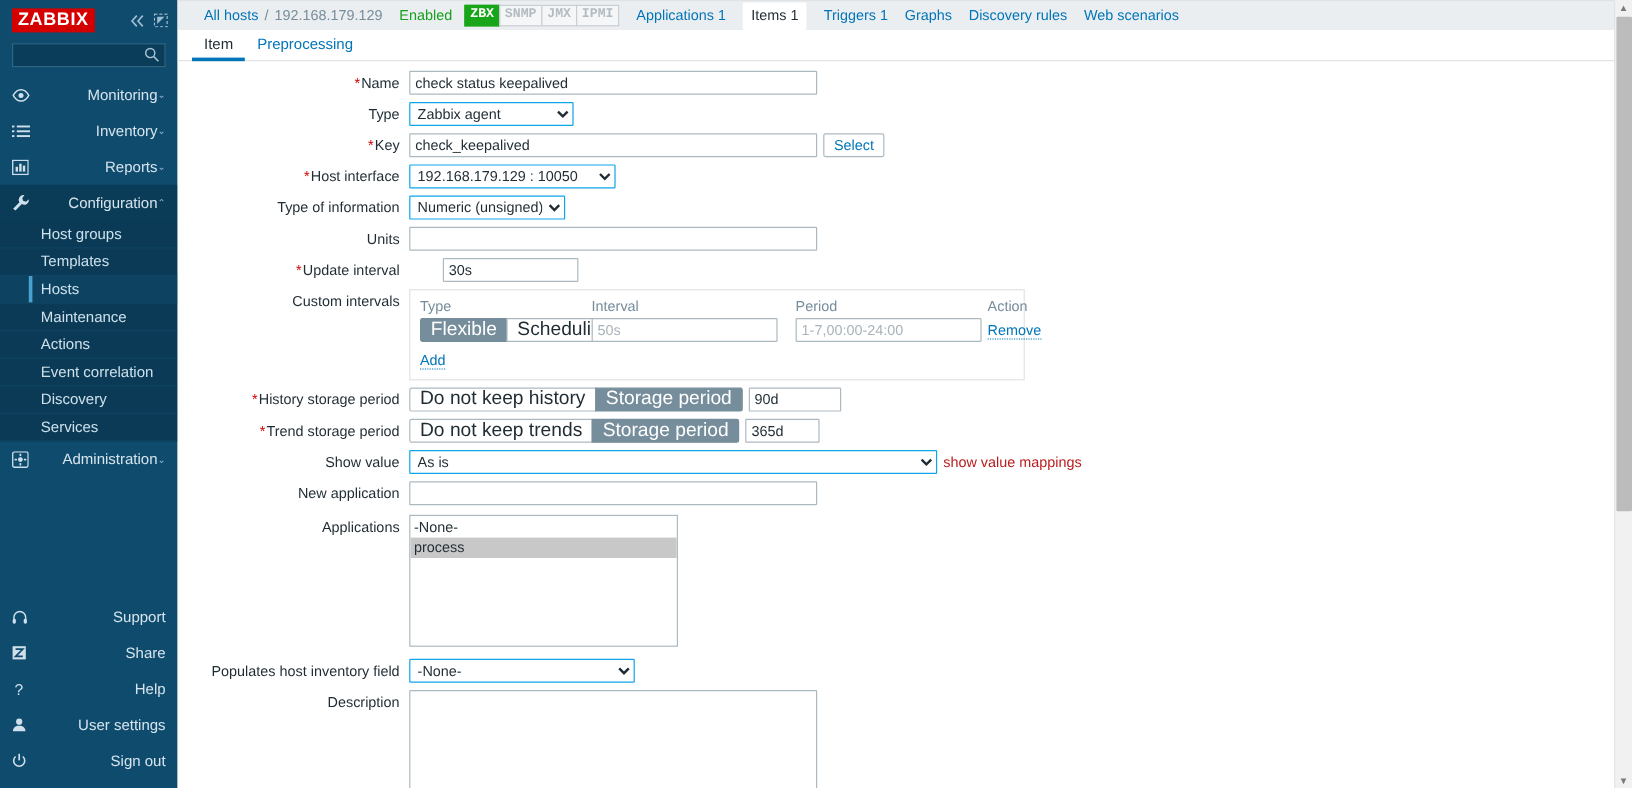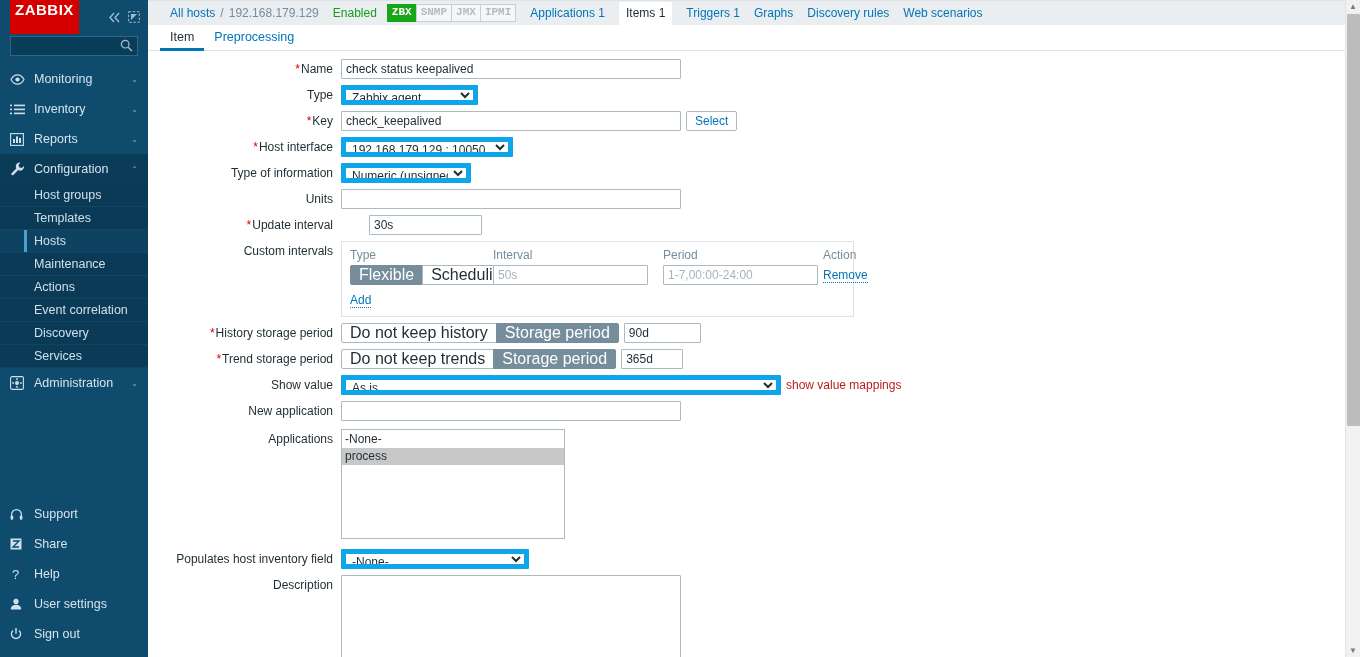--- a/index.html
+++ b/index.html
@@ -51,21 +51,21 @@
     background: #124c6e;
     background: #0f4a6c;
     background: #0e4b6d;
     background: #104a6c;
     background: #0f4b6d;
     position: relative;
     color: #c5d5e0;
     overflow: hidden;
   }
   .sb-top {
-    height: 34px; display: flex; 
+    height: 34px; display: flex; align-items: center;
     padding: 0 8px 0 10px; position: relative;
   }
   .logo {
     background: #d40000; color: #fff;
     font-weight: bold; font-size: 15px; letter-spacing: 0.5px;
     padding: 2px 5px 3px 5px; line-height: 1;
     font-family: "Liberation Sans", sans-serif;
   }
   .sb-top-icons { margin-left: auto; display: flex; gap: 7px; align-items: center; }
   .sb-ic { color: #9fbdd0; font-size: 13px; cursor: pointer; line-height: 1; }
@@ -87,21 +87,21 @@
   .nav { }
   .nav-item {
     display: flex; align-items: center; height: 30px;
     padding: 0 10px 0 10px; cursor: pointer; position: relative;
     color: #d6e4ee; font-size: 12.5px;
   }
   .nav-item .ico {
     width: 20px; min-width: 20px; display: flex; align-items: center;
     justify-content: flex-start; color: #cfe0ec;
   }
-  .nav-item .lbl { flex: 1; padding-left: 4px; }
+  .nav-item .lbl { flex: 1; padding-left: 4px; text-align: right; }
   .nav-item .carr { font-size: 8px; color: #8fb0c6; }
   .nav-item.active { background: #0a3b57; }
 
   .subnav { background: #0a3a55; }
   .subnav-item {
     height: 23px; display: flex; align-items: center;
     padding-left: 34px; color: #cde0ec; font-size: 12.5px;
     cursor: pointer; position: relative;
     border-bottom: 1px solid #0f4464;
   }
@@ -175,21 +175,21 @@
     border: 1px solid #adb9c1; background: #fff; height: 20px;
     font-size: 12px; padding: 1px 4px; color: #1f2c33; outline: none;
     font-family: "Liberation Sans", sans-serif; border-radius: 1px;
   }
   input.txt::placeholder { color: #a9b3ba; }
   textarea.txt { height: auto; resize: none; padding: 3px 4px; }
   .w340 { width: 340px; }
   .w113 { width: 113px; margin-left: 28px; }
 
   select.sel {
-    border: 5px solid #0ea5e9; background: #fff; height: 20px;
+    border: 1px solid #0ea5e9; background: #fff; height: 20px;
     font-size: 12px; color: #1f2c33; outline: none; border-radius: 1px;
     font-family: "Liberation Sans", sans-serif; padding: 0 2px;
   }
   .focus-green {
     outline: 3px solid #c7e3c0; outline-offset: 0px;
     border-color: #adb9c1;
   }
 
   button.btn {
     border: 1px solid #adb9c1; background: #fff; height: 20px;

